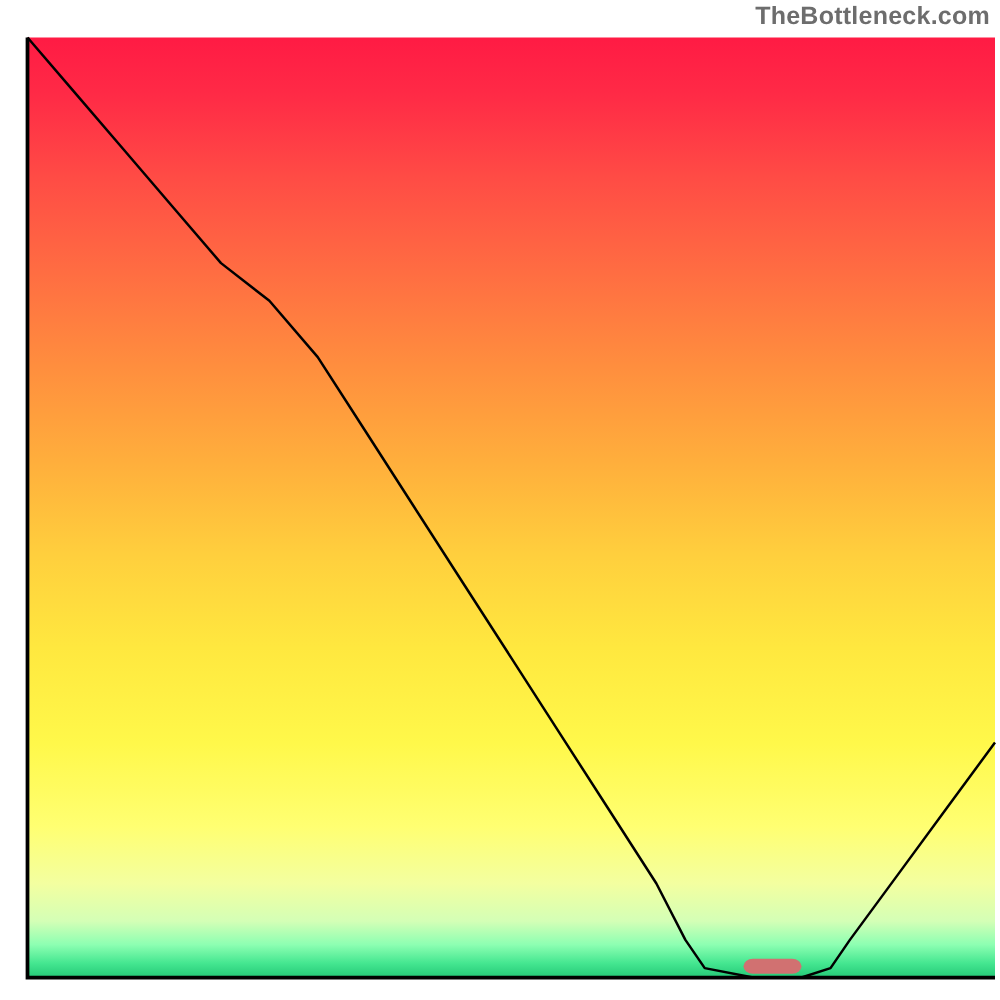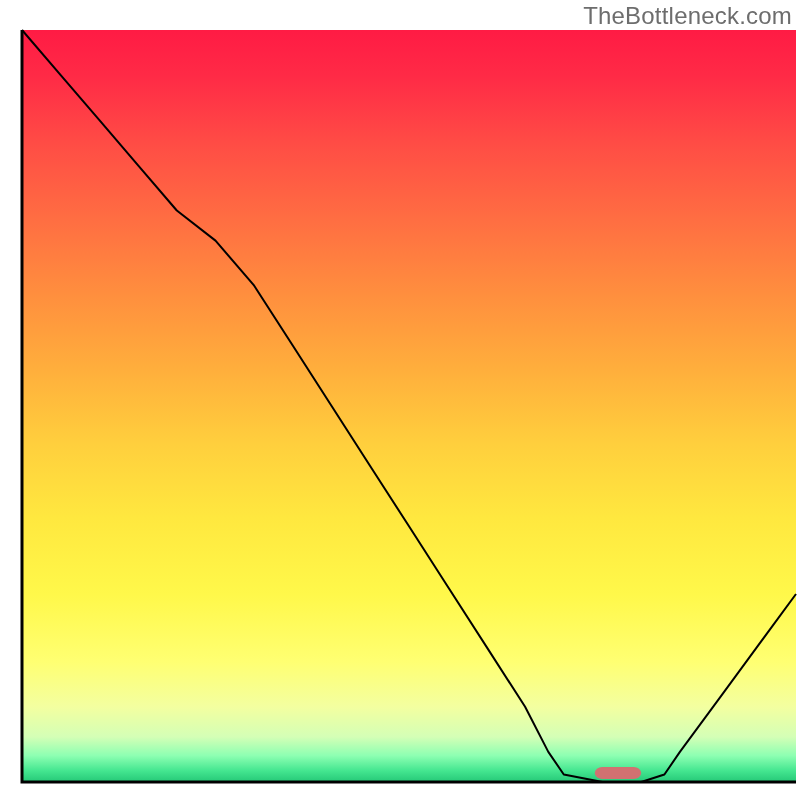--- a/index.html
+++ b/index.html
@@ -12,22 +12,22 @@
   }
   .wrap {
     position: relative;
     width: 800px;
     height: 800px;
   }
   .watermark {
     position: absolute;
     top: 2px;
     right: 8px;
-    font-size: 24px;
-    font-weight: 400;
+    font-size: 20px;
+    font-weight: 700;
     color: #6d6d6d;
     letter-spacing: 0.2px;
   }
   svg {
     position: absolute;
     top: 0;
     left: 0;
   }
 </style>
 </head>

